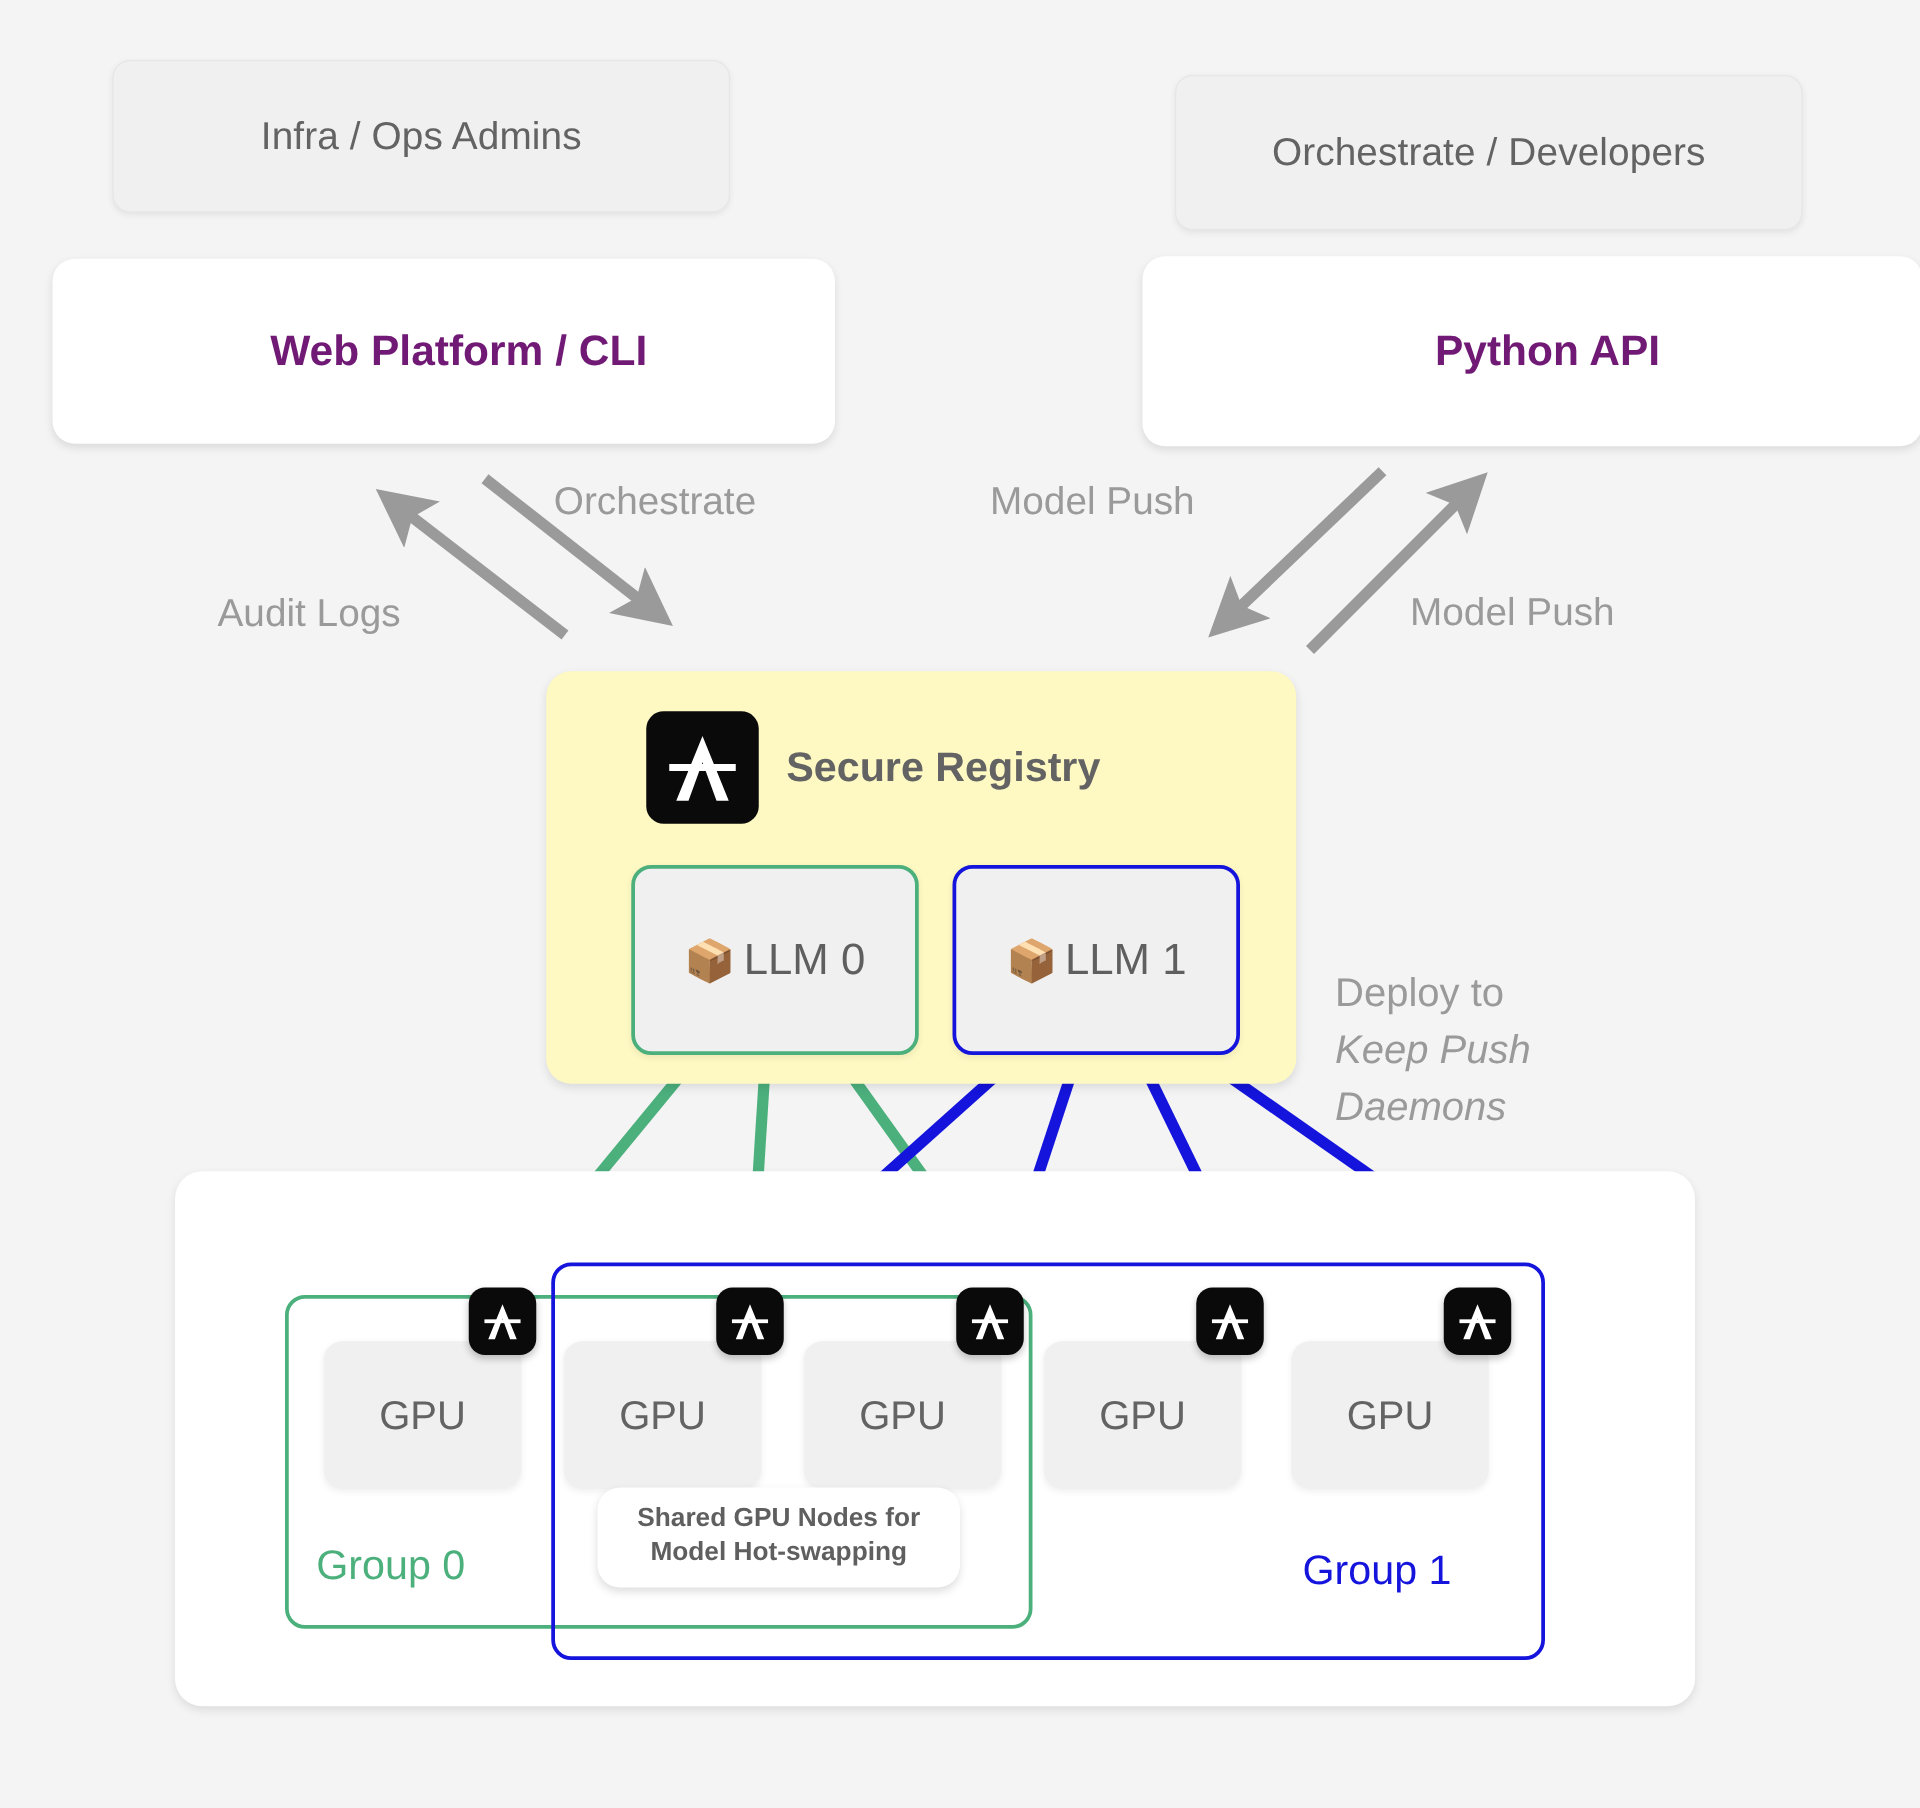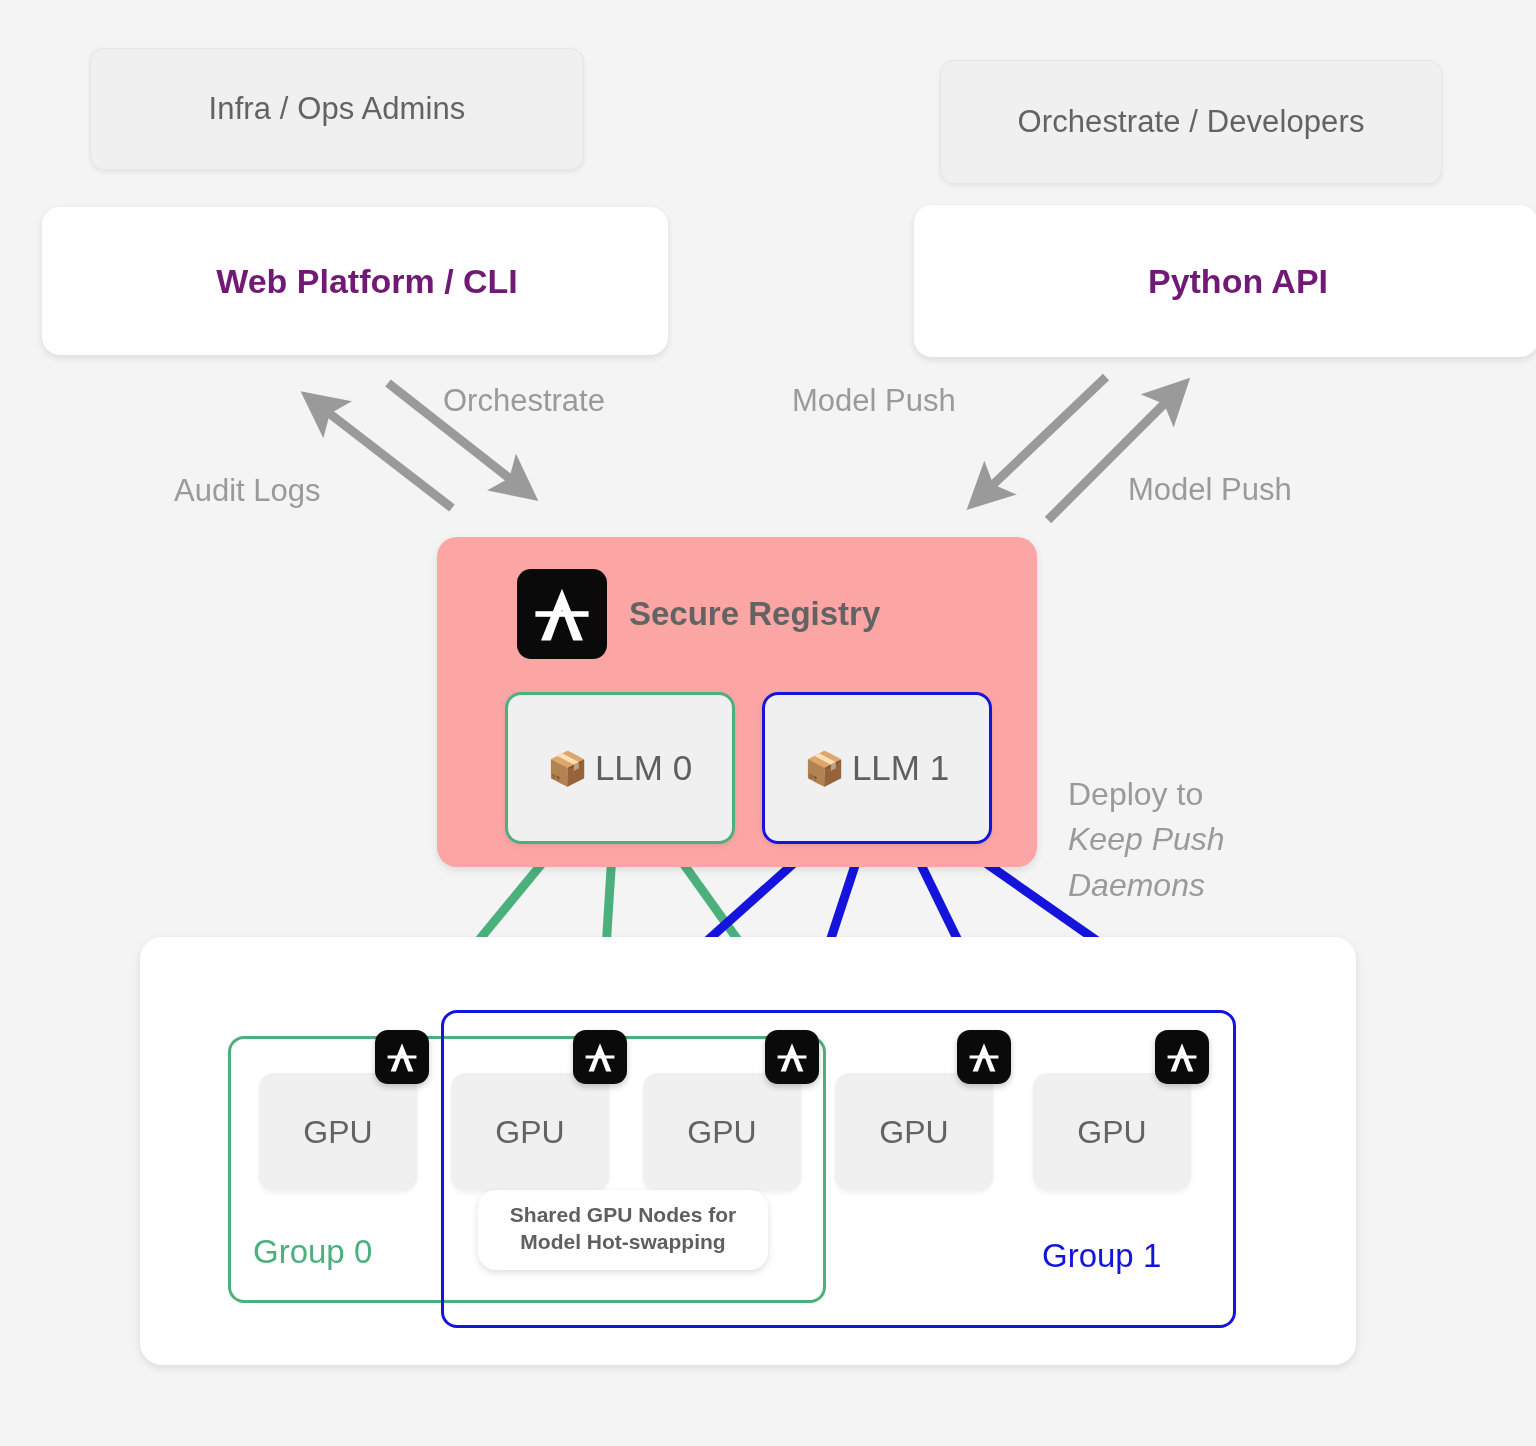--- a/index.html
+++ b/index.html
@@ -57,21 +57,21 @@
     white-space: nowrap;
   }
 
   
   #registry-card {
     position: absolute;
     left: 437px;
     top: 537px;
     width: 600px;
     height: 330px;
-    background: #fca5a5;
+    background: #fef9c3;
     border-radius: 20px;
     box-shadow: 0 3px 8px rgba(0,0,0,0.10);
   }
   #registry-header {
     position: absolute;
     left: 80px;
     top: 32px;
     display: flex;
     align-items: center;
     gap: 22px;

